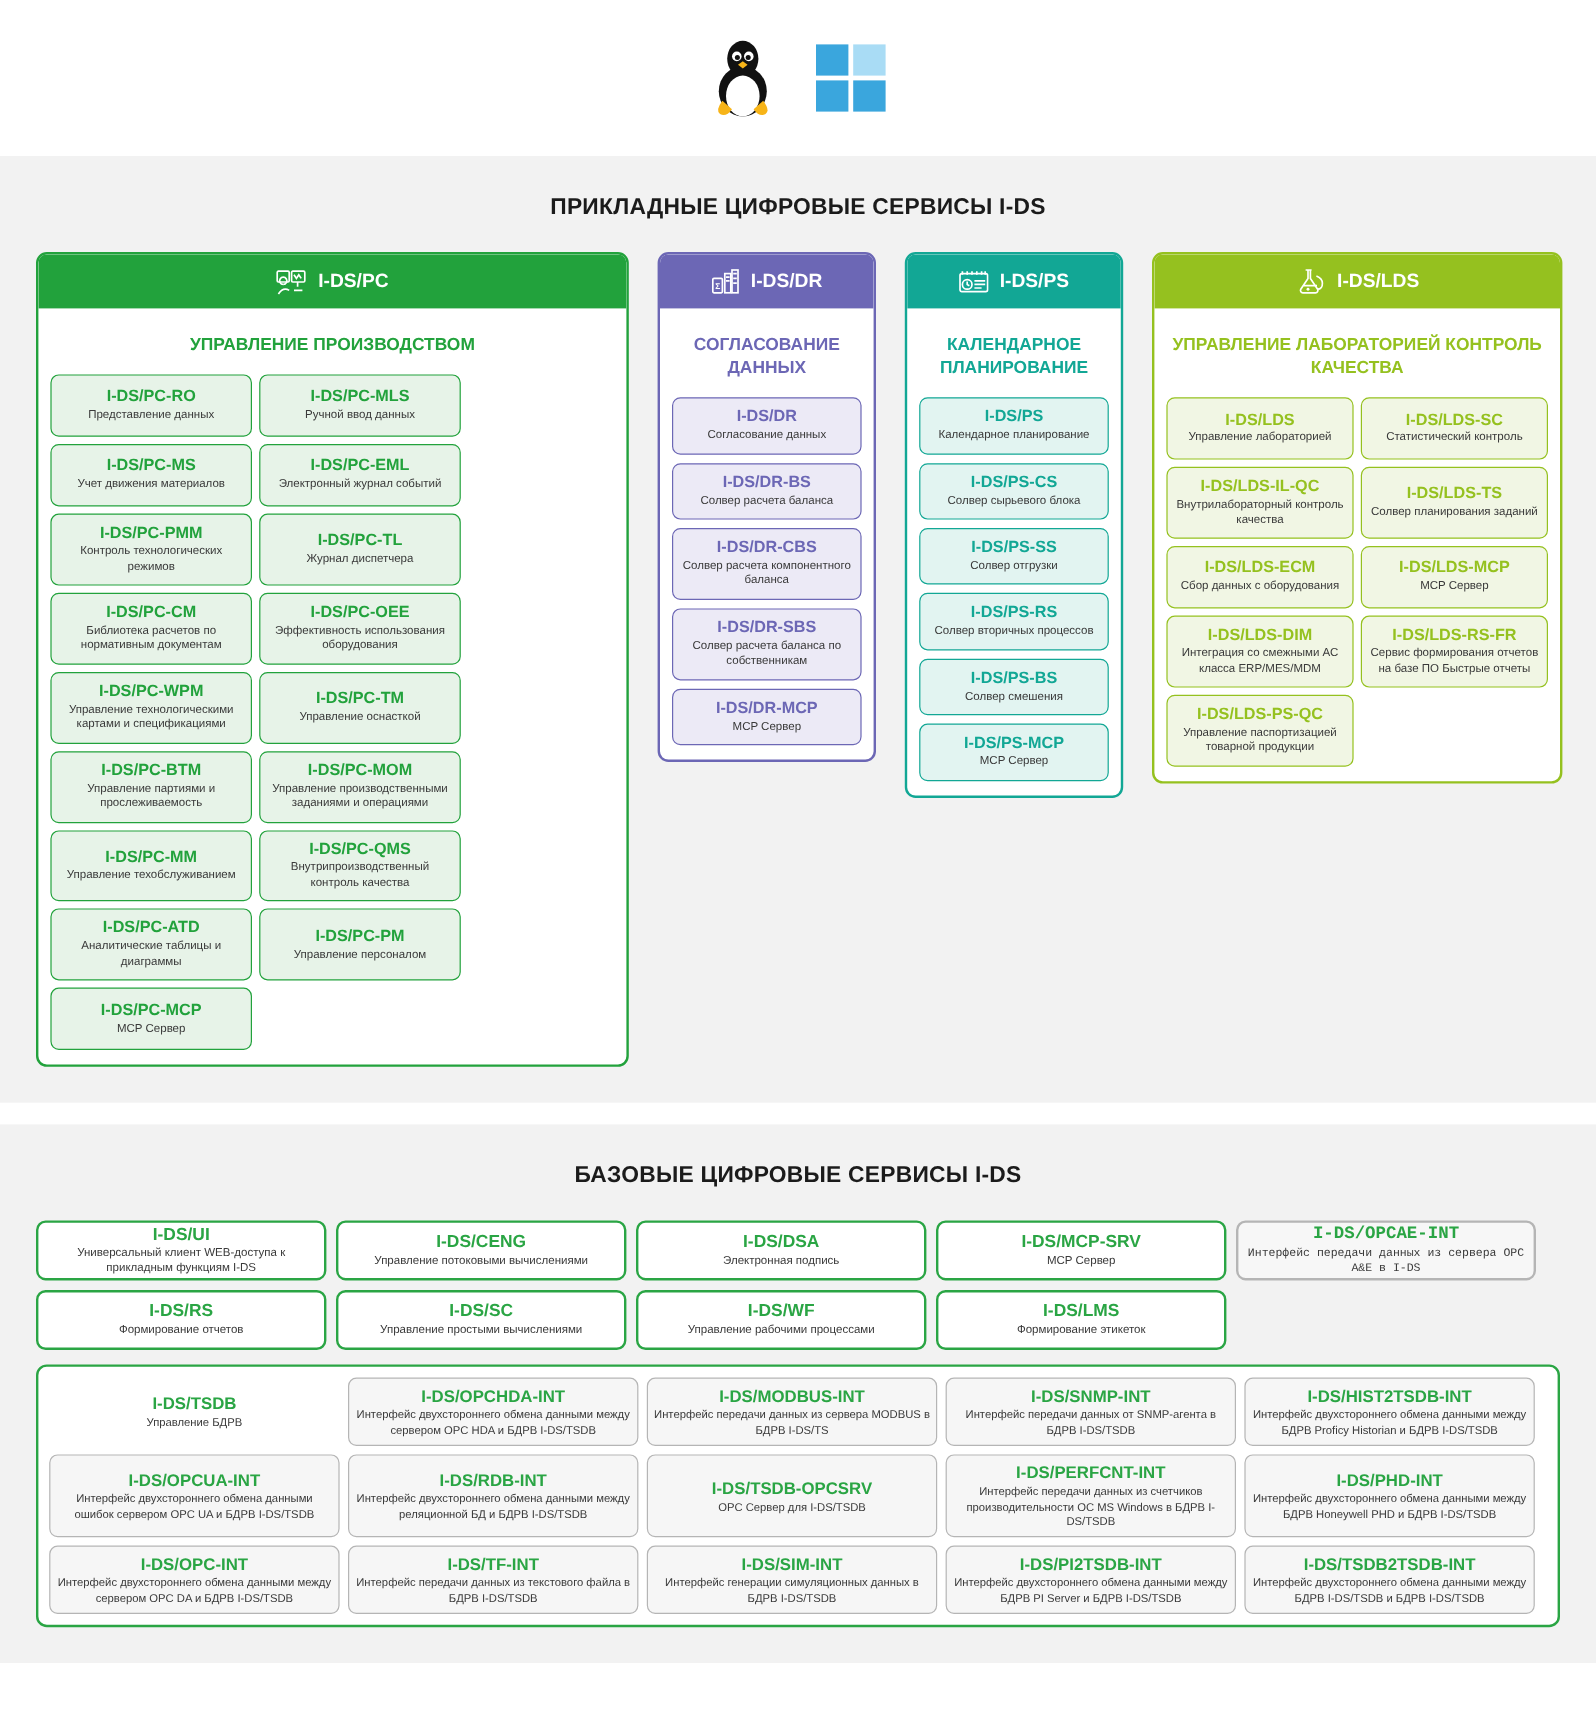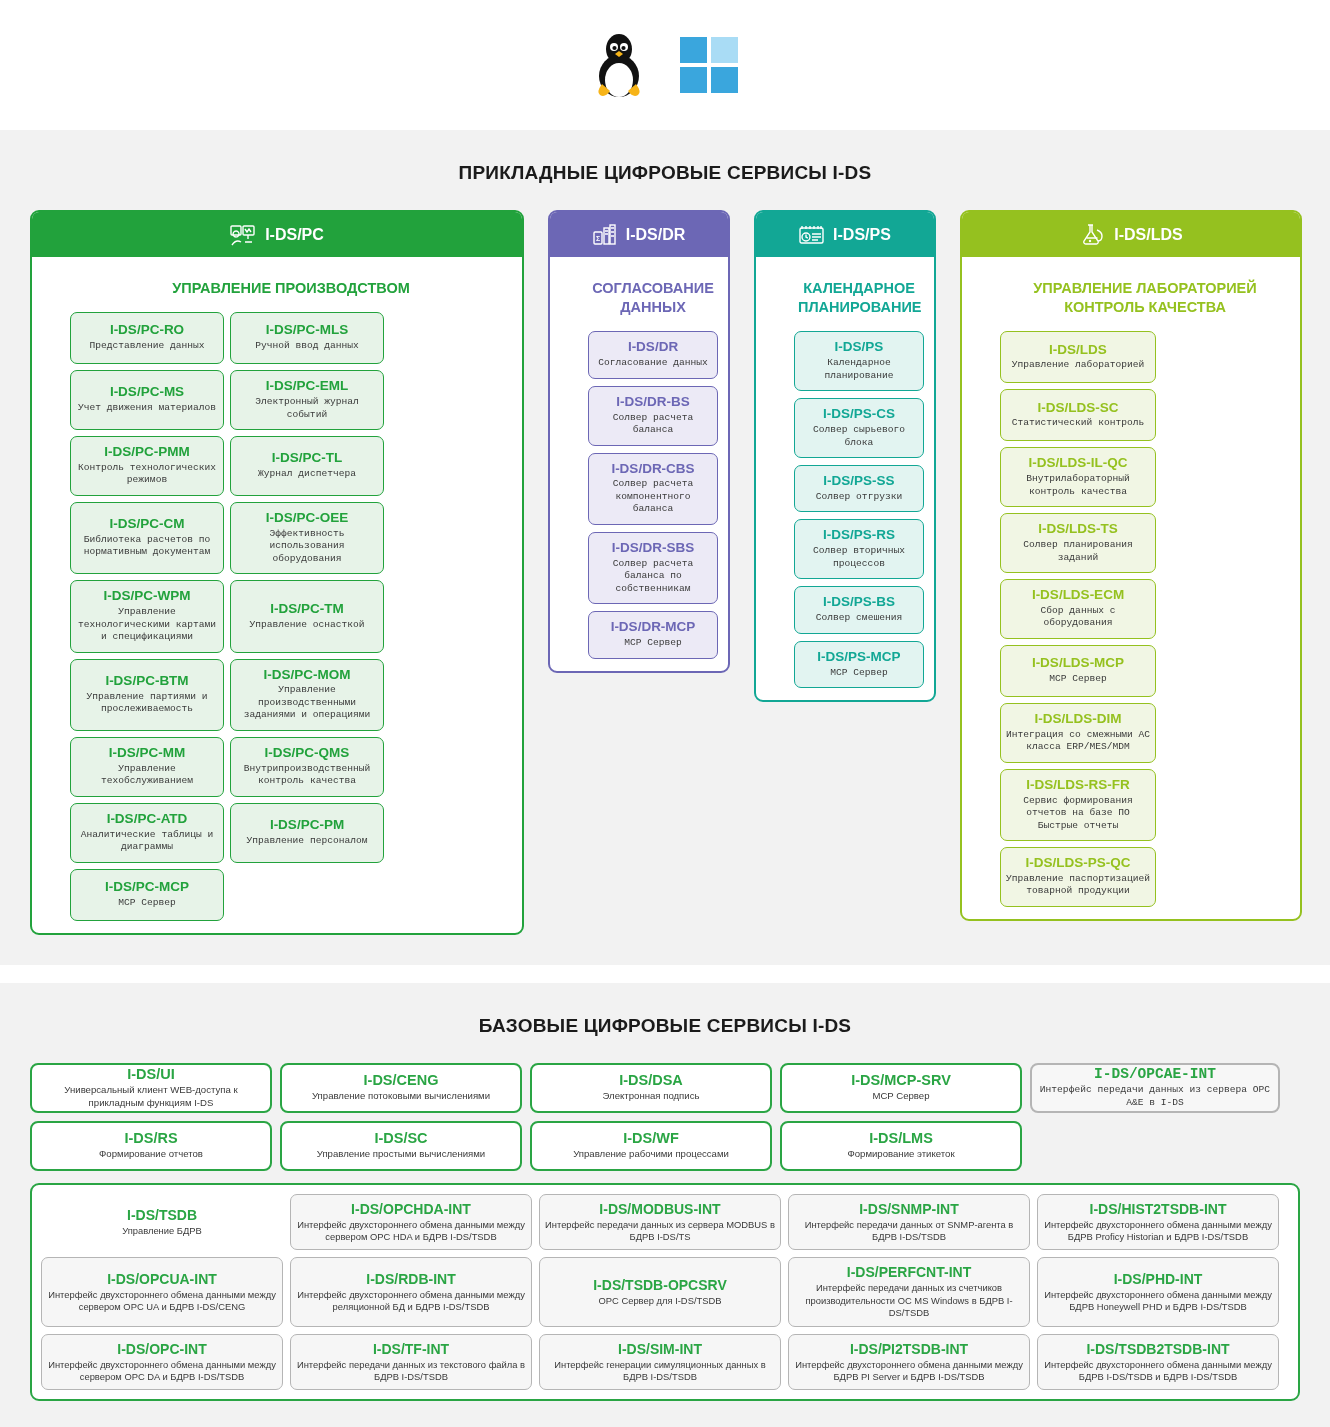--- a/index.html
+++ b/index.html
@@ -65,21 +65,21 @@
     color: #ffffff;
     height: 45px;
     display: flex;
     align-items: center;
     justify-content: center;
     gap: 9px;
     font-size: 16px;
     font-weight: bold;
   }
   .col-head .hicon { display: flex; align-items: center; }
-  .col-body { padding: 10px 10px 12px; margin-left: 28px; }
+  .col-body { padding: 10px 10px 12px; }
   .col-sub {
     text-align: center;
     color: var(--c);
     font-weight: bold;
     font-size: 14.5px;
     line-height: 1.32;
     padding: 12px 4px 14px;
     text-transform: uppercase;
   }
 
@@ -99,24 +99,23 @@
     font-weight: bold;
     font-size: 13.5px;
     line-height: 1.18;
     white-space: nowrap;
   }
   .tile .desc {
     color: #3a3a3a;
     font-size: 9.6px;
     line-height: 1.3;
     margin-top: 2px;
-    font-family: Liberation Mono, monospace;
   }
   
-  .col.pc  .tile { width: 154px; min-height: 52px; }
+  .col.pc  .tile { width: 168px; min-height: 52px; }
   .col.dr  .tile { width: 100%;  min-height: 46px; }
   .col.ps  .tile { width: 100%;  min-height: 46px; }
   .col.lds .tile { width: 156px; min-height: 52px; }
   .col.pc .tiles, .col.lds .tiles { gap: 6px 6px; }
   .col.dr .tiles, .col.ps .tiles { gap: 7px; }
 
   
   .base-grid {
     display: flex;
     flex-wrap: wrap;
@@ -478,21 +477,21 @@
       <div class="icard">
         <div class="code">I-DS/SNMP-INT</div>
         <div class="desc">Интерфейс передачи данных от SNMP-агента в БДРВ I-DS/TSDB</div>
       </div>
       <div class="icard">
         <div class="code">I-DS/HIST2TSDB-INT</div>
         <div class="desc">Интерфейс двухстороннего обмена данными между БДРВ Proficy Historian и БДРВ I-DS/TSDB</div>
       </div>
       <div class="icard">
         <div class="code">I-DS/OPCUA-INT</div>
-        <div class="desc">Интерфейс двухстороннего обмена данными между сервером OPC UA и БДРВ I-DS/CENG</div>
+        <div class="desc">Интерфейс двухстороннего обмена данными ошибок сервером OPC UA и БДРВ I-DS/TSDB</div>
       </div>
       <div class="icard">
         <div class="code">I-DS/RDB-INT</div>
         <div class="desc">Интерфейс двухстороннего обмена данными между реляционной БД и БДРВ I-DS/TSDB</div>
       </div>
       <div class="icard">
         <div class="code">I-DS/TSDB-OPCSRV</div>
         <div class="desc">OPC Сервер для I-DS/TSDB</div>
       </div>
       <div class="icard">

